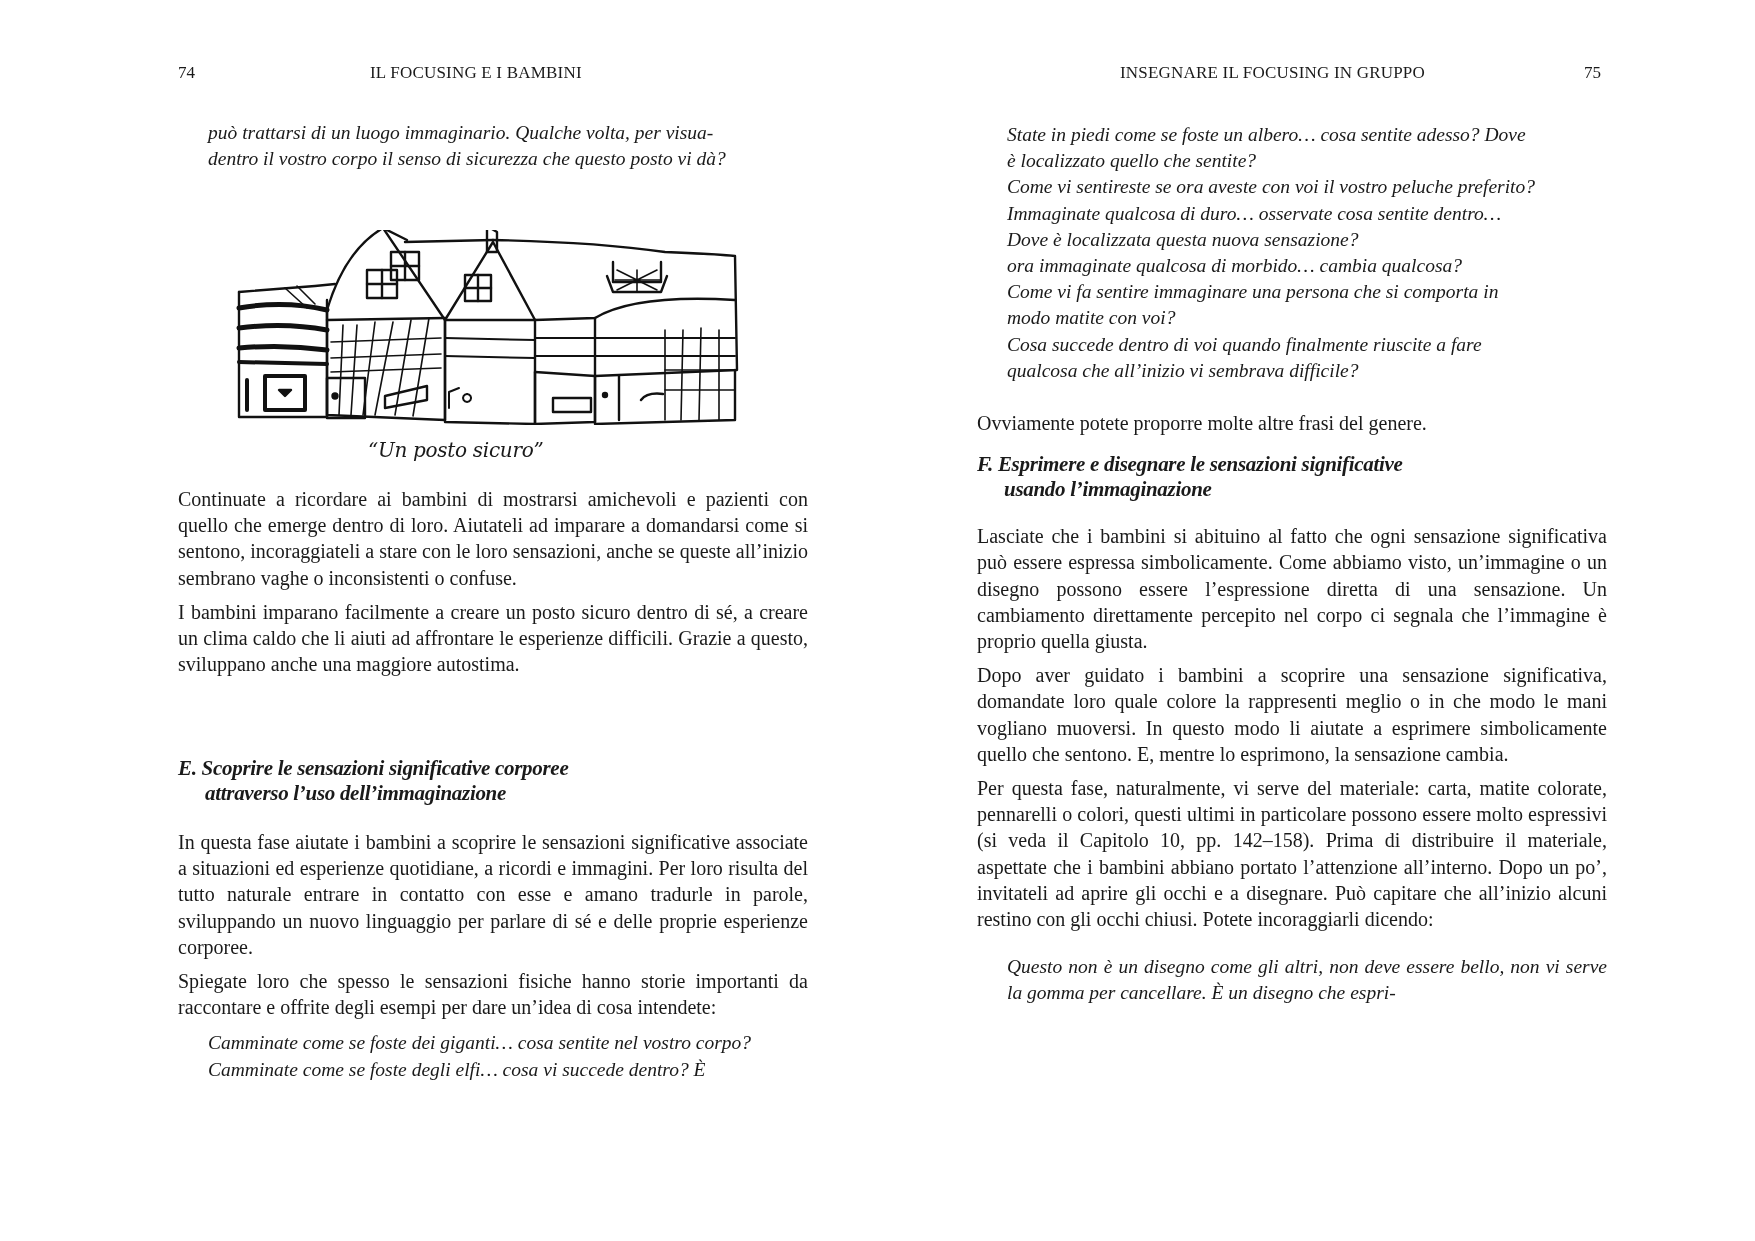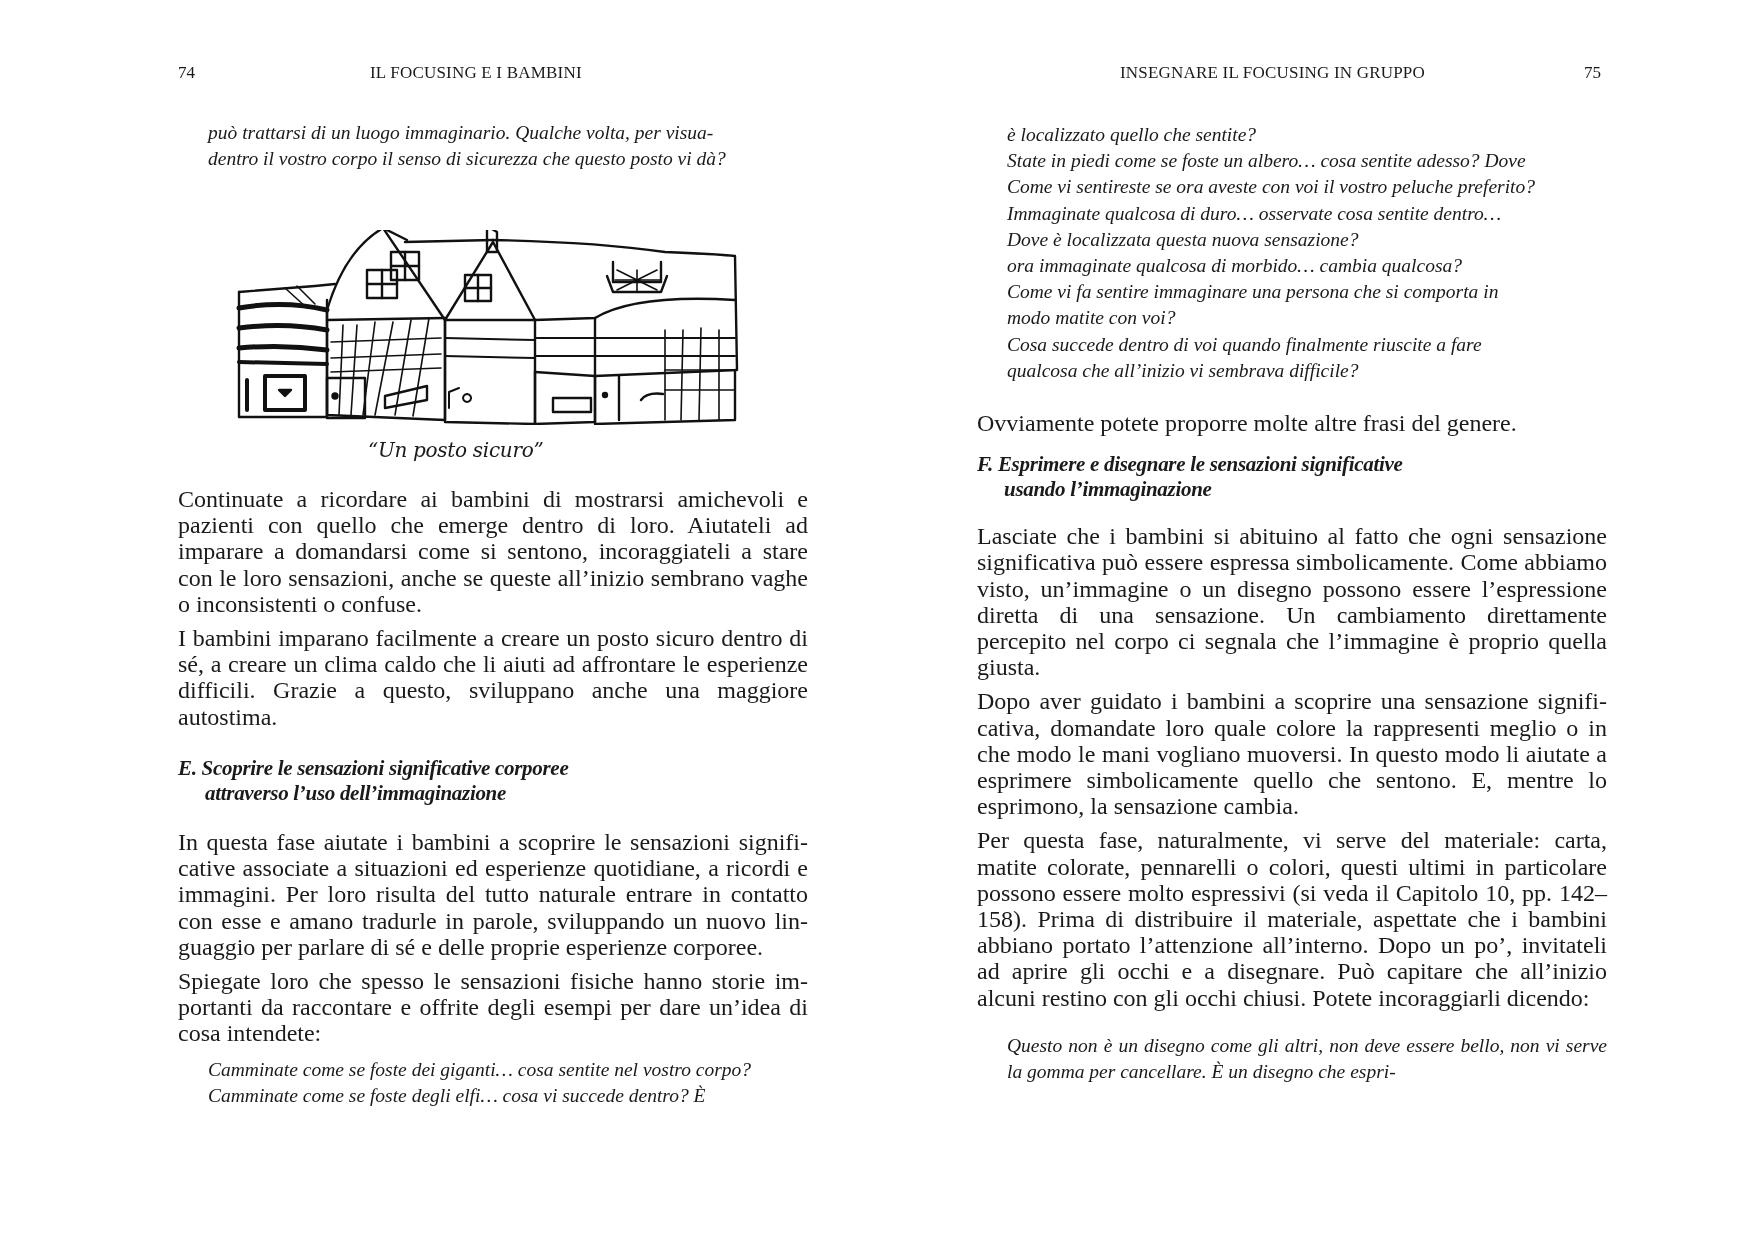--- a/index.html
+++ b/index.html
@@ -13,21 +13,21 @@
     .page-right { left: 877px; width: 878px; }
 
     .running-head {
       position: absolute; top: 55px; font-size: 17px; letter-spacing: 0.2px;
       line-height: 20px;
     }
     .folio { position: absolute; top: 55px; font-size: 17px; line-height: 20px; }
 
     .text-block { position: absolute; width: 630px; }
     .body-p {
-      margin: 0; font-size: 24px; line-height: 26.2px; text-align: justify;
+      margin: 0; font-size: 20px; line-height: 26.2px; text-align: justify;
       text-align-last: left;
     }
     .italic-block {
       margin: 0; font-style: italic; font-size: 19.5px; line-height: 26.2px;
     }
     .italic-block .line { display: block; white-space: nowrap; }
     .italic-quote {
       margin: 0; font-style: italic; font-size: 19.5px; line-height: 26.2px;
       text-align: justify; text-align-last: left;
     }
@@ -138,22 +138,22 @@
     </p>
   </div>
 </div>
 
 <div class="page page-right">
   <div class="running-head" style="left:243px;font-family:Liberation Serif, serif;">INSEGNARE IL FOCUSING IN GRUPPO</div>
   <div class="folio" style="left:707px;">75</div>
 
   <div class="text-block" style="left:130px; top:114px; width:560px;">
     <p class="italic-block">
+      <span class="line">State in piedi come se foste un albero… cosa sentite adesso? Dove</span>
       <span class="line">è localizzato quello che sentite?</span>
-      <span class="line">State in piedi come se foste un albero… cosa sentite adesso? Dove</span>
       <span class="line">Come vi sentireste se ora aveste con voi il vostro peluche preferito?</span>
       <span class="line">Immaginate qualcosa di duro… osservate cosa sentite dentro…</span>
       <span class="line">Dove è localizzata questa nuova sensazione?</span>
       <span class="line">ora immaginate qualcosa di morbido… cambia qualcosa?</span>
       <span class="line">Come vi fa sentire immaginare una persona che si comporta in</span>
       <span class="line">modo matite con voi?</span>
       <span class="line">Cosa succede dentro di voi quando finalmente riuscite a fare</span>
       <span class="line">qualcosa che all’inizio vi sembrava difficile?</span>
     </p>
   </div>

